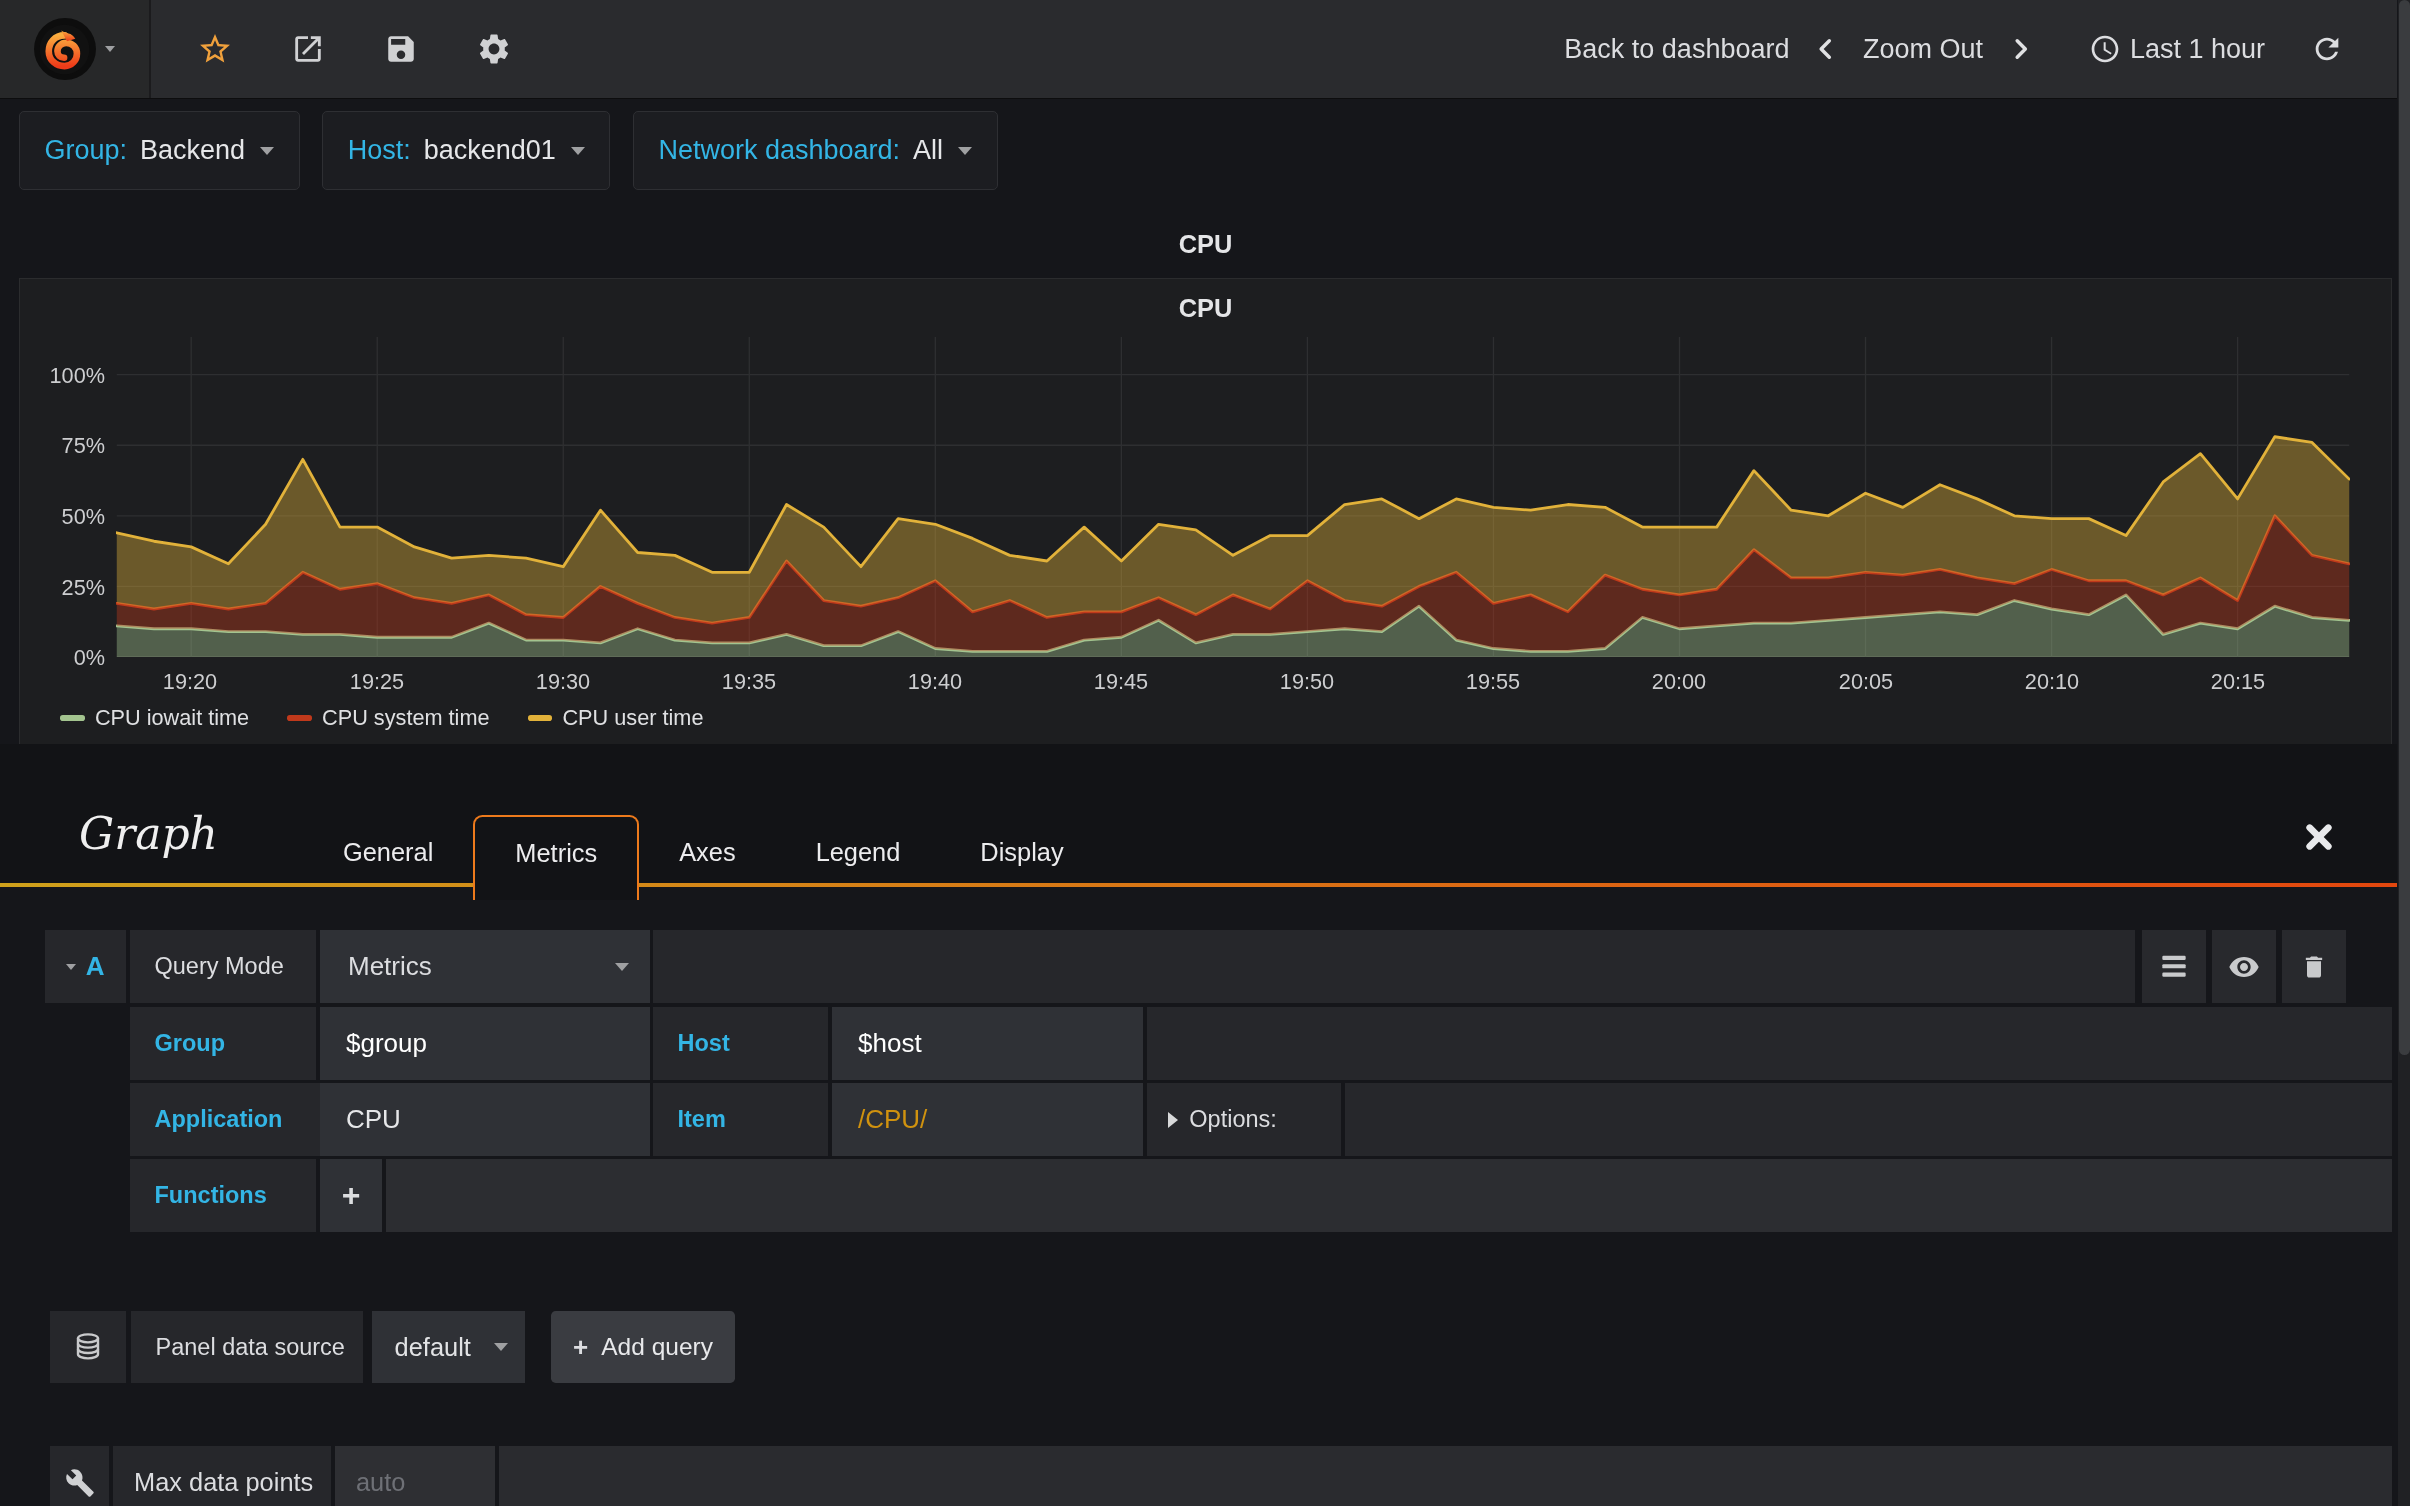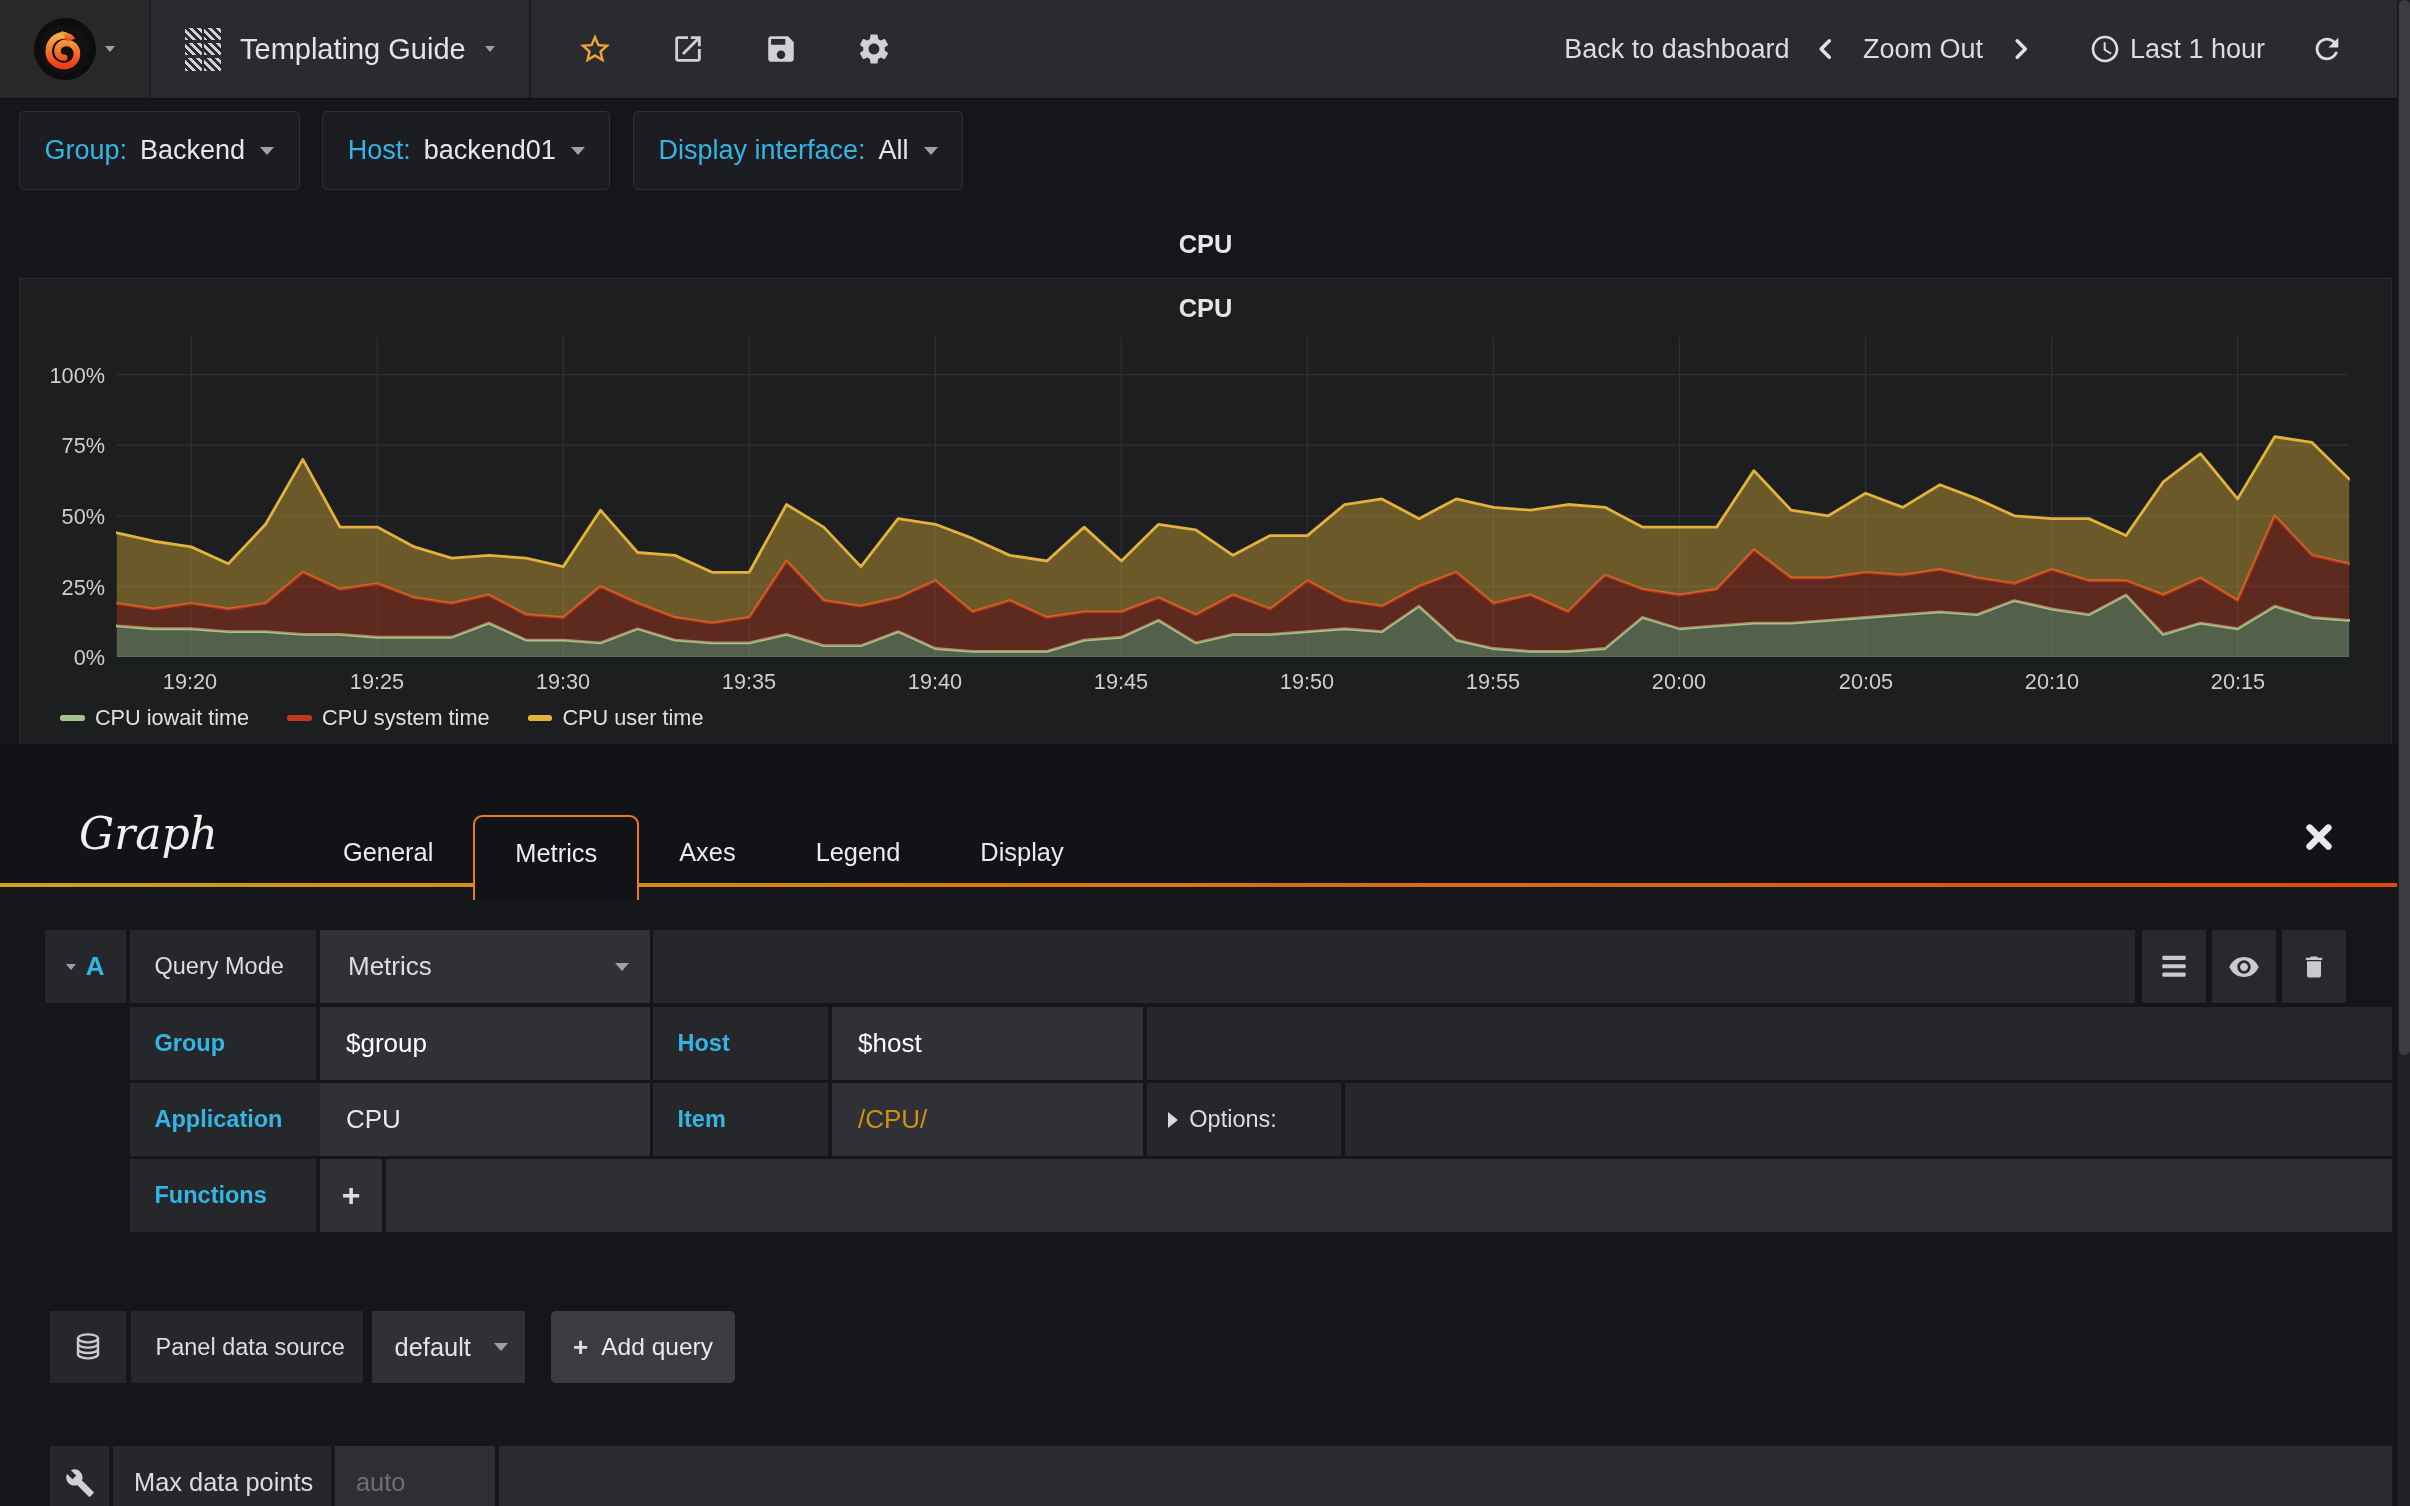--- a/index.html
+++ b/index.html
@@ -97,32 +97,20 @@
           </linearGradient>
         </defs>
         <circle cx="32" cy="32" r="30" fill="#111111"></circle>
         <path d="M32 15 C20 15 13 24 13 34 C13 45 22 52 32 52 C41 52 47 45 47 37 C47 29 41 24 34 24 C28 24 23.5 28.5 23.5 34 C23.5 38.5 27 42 31.5 42" fill="none" stroke="url(#glg)" stroke-width="8" stroke-linecap="round"></path>
         <path d="M28 9 C33 13 41 11 45 19 L35 22 Z" fill="url(#glg)"></path>
       </svg>
     </div>
     <div class="caret sm"></div>
   </div>
 
-  <div class="nav-sec title-sec">
-    <div class="grid-icon">
-      <span></span>
-        <span></span>
-        <span></span>
-        <span></span>
-        <span></span>
-        <span></span>
-    </div>
-    <span class="dash-title">Templating Guide</span>
-    <div class="caret sm"></div>
-  </div>
 
   <div class="nav-icons">
     <div class="nav-icon" style="color:#f0a13c">
       <svg width="36" height="36" viewBox="0 0 24 24" fill="currentColor">
           <path d="M22 9.24l-7.19-.62L12 2 9.19 8.63 2 9.24l5.46 4.73L5.82 21 12 17.27 18.18 21l-1.63-7.03L22 9.24zM12 15.4l-3.76 2.27 1-4.28-3.32-2.88 4.38-.38L12 6.1l1.71 4.04 4.38.38-3.32 2.88 1 4.28L12 15.4z"></path>
         </svg>
     </div>
     <div class="nav-icon">
       <svg width="34" height="34" viewBox="0 0 24 24" fill="currentColor">
           <path d="M19 19H5V5h7V3H5c-1.11 0-2 .9-2 2v14c0 1.1.89 2 2 2h14c1.1 0 2-.9 2-2v-7h-2v7zM14 3v2h3.59l-9.83 9.83 1.41 1.41L19 6.41V10h2V3h-7z"></path>
@@ -172,21 +160,21 @@
     <span class="var-label">Group:</span>
     <span class="var-value">Backend</span>
     <div class="caret"></div>
   </div>
   <div class="var-box">
     <span class="var-label">Host:</span>
     <span class="var-value">backend01</span>
     <div class="caret"></div>
   </div>
   <div class="var-box">
-    <span class="var-label">Display interface:</span>
+    <span class="var-label">Network dashboard:</span>
     <span class="var-value">All</span>
     <div class="caret"></div>
   </div>
 </div>
 
 <div class="panel-outer-title">CPU</div>
 
 <div class="panel">
   <div class="panel-title">CPU</div>
   <div class="ylabels">

